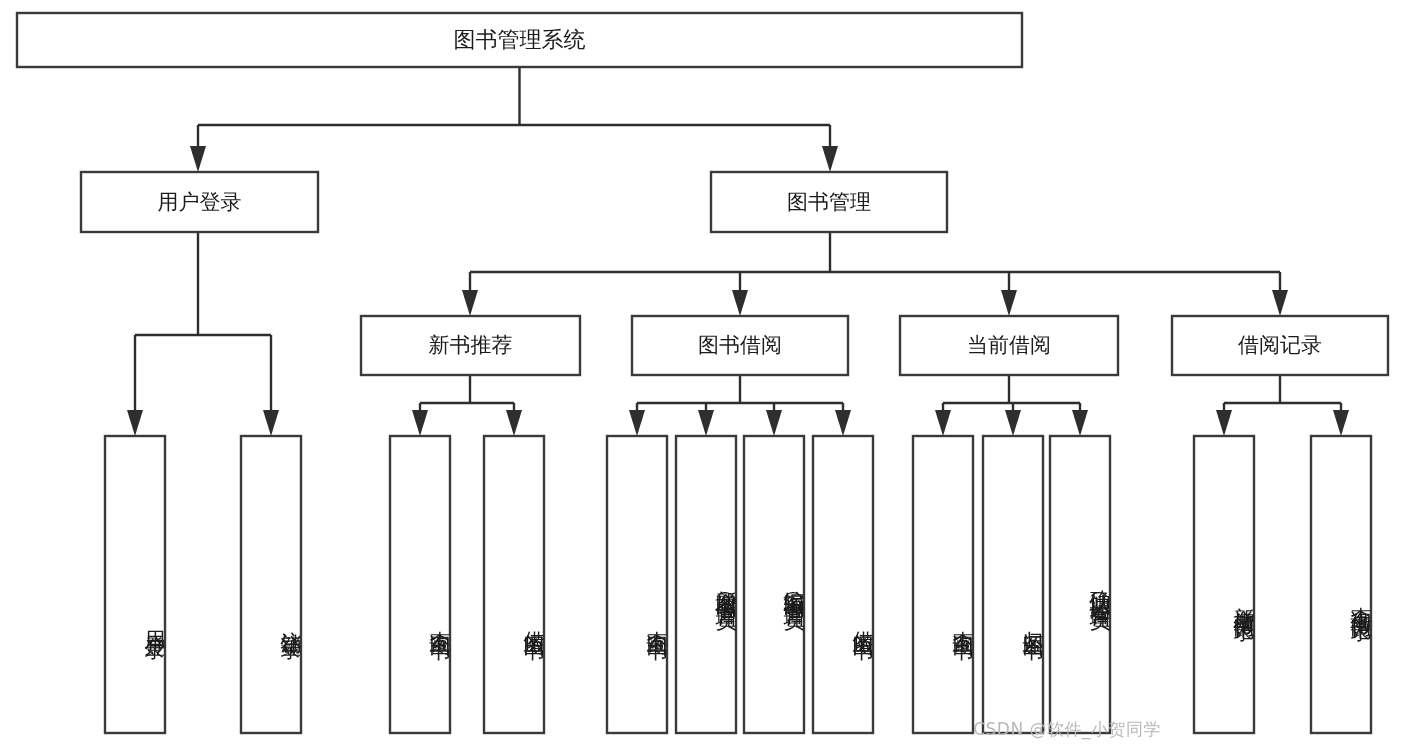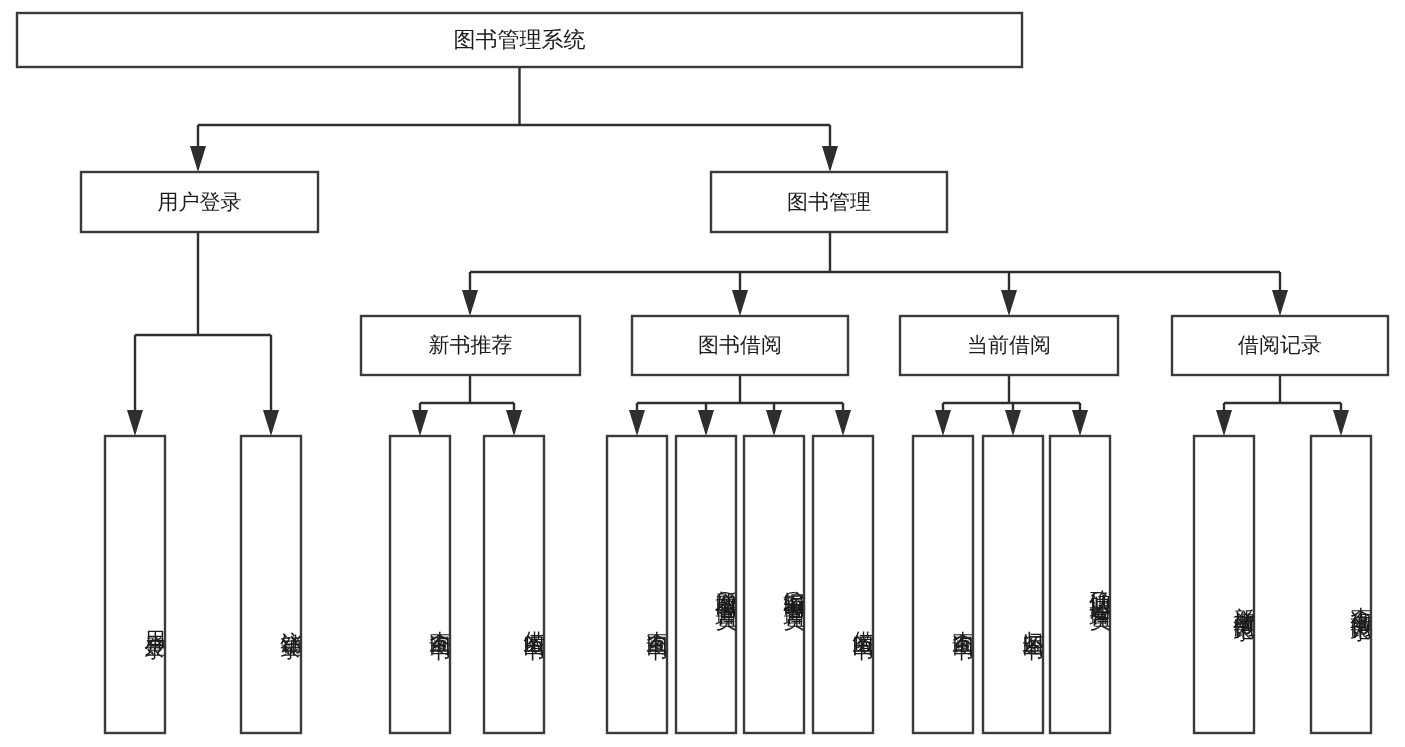--- a/index.html
+++ b/index.html
@@ -177,13 +177,14 @@
   <div class="vlabel" style="left:744px; top:443px; width:60px; height:287px;">编辑图书（管理员）</div>
   <div class="vlabel" style="left:813px; top:510px; width:60px; height:220px;">借阅图书</div>
 
   <div class="vlabel" style="left:913px; top:510px; width:60px; height:220px;">查询图书</div>
   <div class="vlabel" style="left:983px; top:510px; width:60px; height:220px;">归还图书</div>
   <div class="vlabel" style="left:1050px; top:443px; width:60px; height:287px;">确认归还（管理员）</div>
 
   <div class="vlabel" style="left:1194px; top:468px; width:60px; height:262px;">新增借阅记录</div>
   <div class="vlabel" style="left:1311px; top:468px; width:60px; height:262px;">查询借阅记录</div>
 
+  <div class="watermark">CSDN @软件_小贺同学</div>
 </div>
 
 </body></html>

